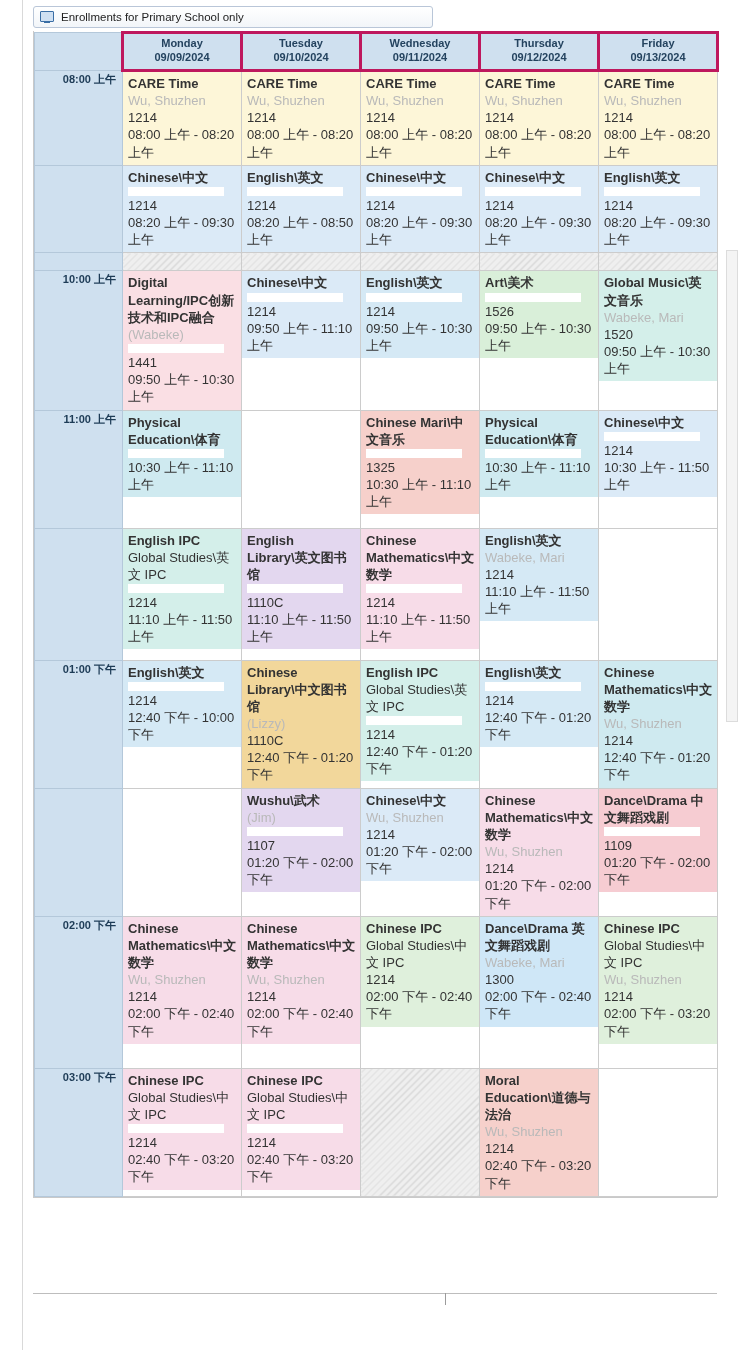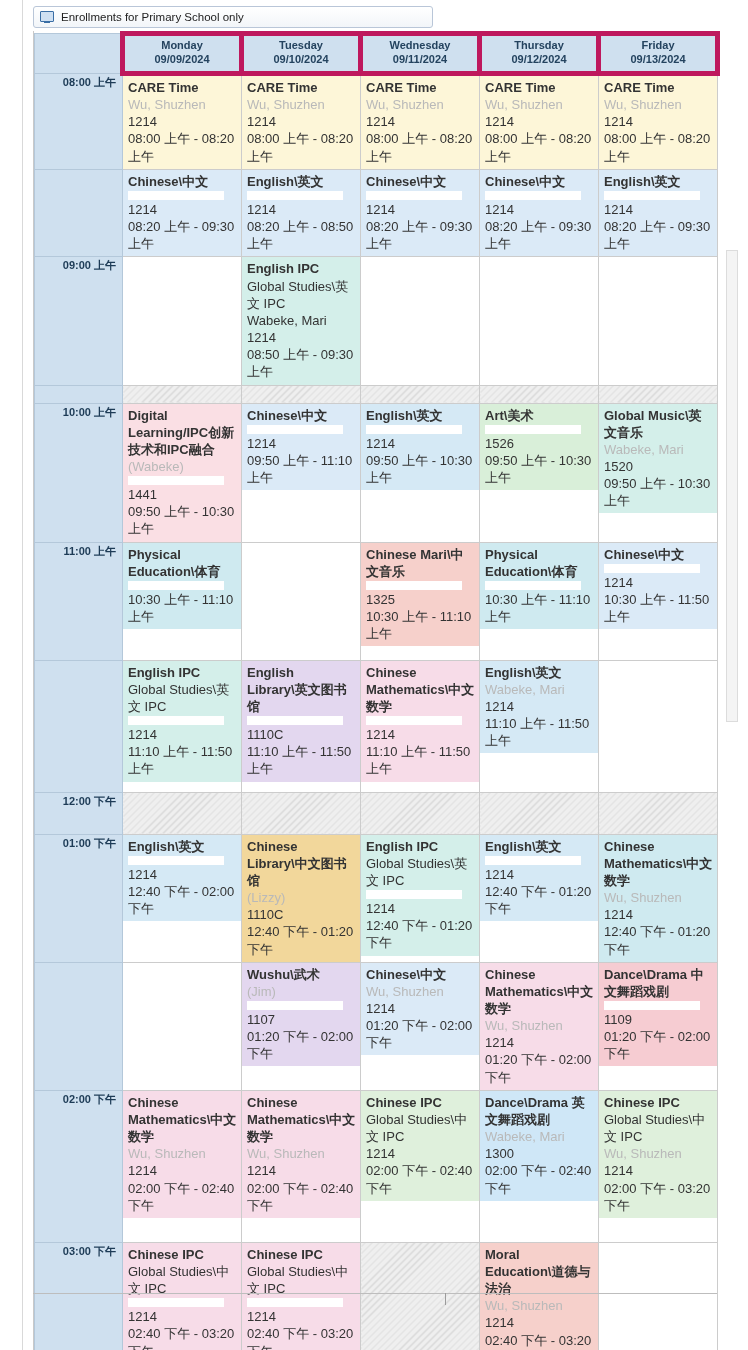--- a/index.html
+++ b/index.html
@@ -80,21 +80,21 @@
   table.grid {
     border-collapse: collapse;
     width: 684px;
     table-layout: fixed;
   }
   table.grid col.timecol { width: 88px; }
   table.grid col.daycol { width: 119px; }
 
   th.dayhead {
     background: #cfe0ef;
-    border: 5px solid #be185d;
+    border: 3px solid #be185d;
     color: #24435f;
     font-size: 11px;
     font-weight: bold;
     text-align: center;
     padding: 3px 2px 4px 2px;
     line-height: 1.25;
     height: 28px;
   }
   th.corner {
     background: #cfe0ef;
@@ -343,36 +343,20 @@
             </td>
             <td class="slot">
               <div class="ev c-blue">
                 <span class="t">English\英文</span>
                 <span class="redact"></span>
                 <span class="rm">1214</span>
                 <span class="tm">08:20 上午 - 09:30 上午</span>
               </div>
             </td>
           </tr>
-          <tr style="height: 120px;">
-            <td class="timecell">09:00 上午</td>
-            <td class="slot empty"></td>
-            <td class="slot">
-              <div class="ev c-teal">
-                <span class="t">English IPC</span>
-                <span class="sub">Global Studies\英文 IPC</span>
-                <span class="sub">Wabeke, Mari</span>
-                <span class="rm">1214</span>
-                <span class="tm">08:50 上午 - 09:30 上午</span>
-              </div>
-            </td>
-            <td class="slot empty"></td>
-            <td class="slot empty"></td>
-            <td class="slot empty"></td>
-          </tr>
           <tr style="height: 18px;">
             <td class="timecell blank"></td>
             <td class="slot hatch"></td>
             <td class="slot hatch"></td>
             <td class="slot hatch"></td>
             <td class="slot hatch"></td>
             <td class="slot hatch"></td>
           </tr>
           <tr style="height: 110px;">
             <td class="timecell">10:00 上午</td>
@@ -482,36 +466,28 @@
             <td class="slot">
               <div class="ev c-lblue">
                 <span class="t">English\英文</span>
                 <span class="ghost">Wabeke, Mari</span>
                 <span class="rm">1214</span>
                 <span class="tm">11:10 上午 - 11:50 上午</span>
               </div>
             </td>
             <td class="slot empty"></td>
           </tr>
-          <tr style="height: 42px;">
-            <td class="timecell">12:00 下午</td>
-            <td class="slot hatch"></td>
-            <td class="slot hatch"></td>
-            <td class="slot hatch"></td>
-            <td class="slot hatch"></td>
-            <td class="slot hatch"></td>
-          </tr>
           <tr style="height: 112px;">
             <td class="timecell">01:00 下午</td>
             <td class="slot">
               <div class="ev c-lblue">
                 <span class="t">English\英文</span>
                 <span class="redact"></span>
                 <span class="rm">1214</span>
-                <span class="tm">12:40 下午 - 02:00 下午</span>
+                <span class="tm">12:40 下午 - 10:00 下午</span>
               </div>
             </td>
             <td class="slot">
               <div class="ev c-gold">
                 <span class="t">Chinese Library\中文图书馆</span>
                 <span class="ghost">(Lizzy)</span>
                 <span class="rm">1110C</span>
                 <span class="tm">12:40 下午 - 01:20 下午</span>
               </div>
             </td>

